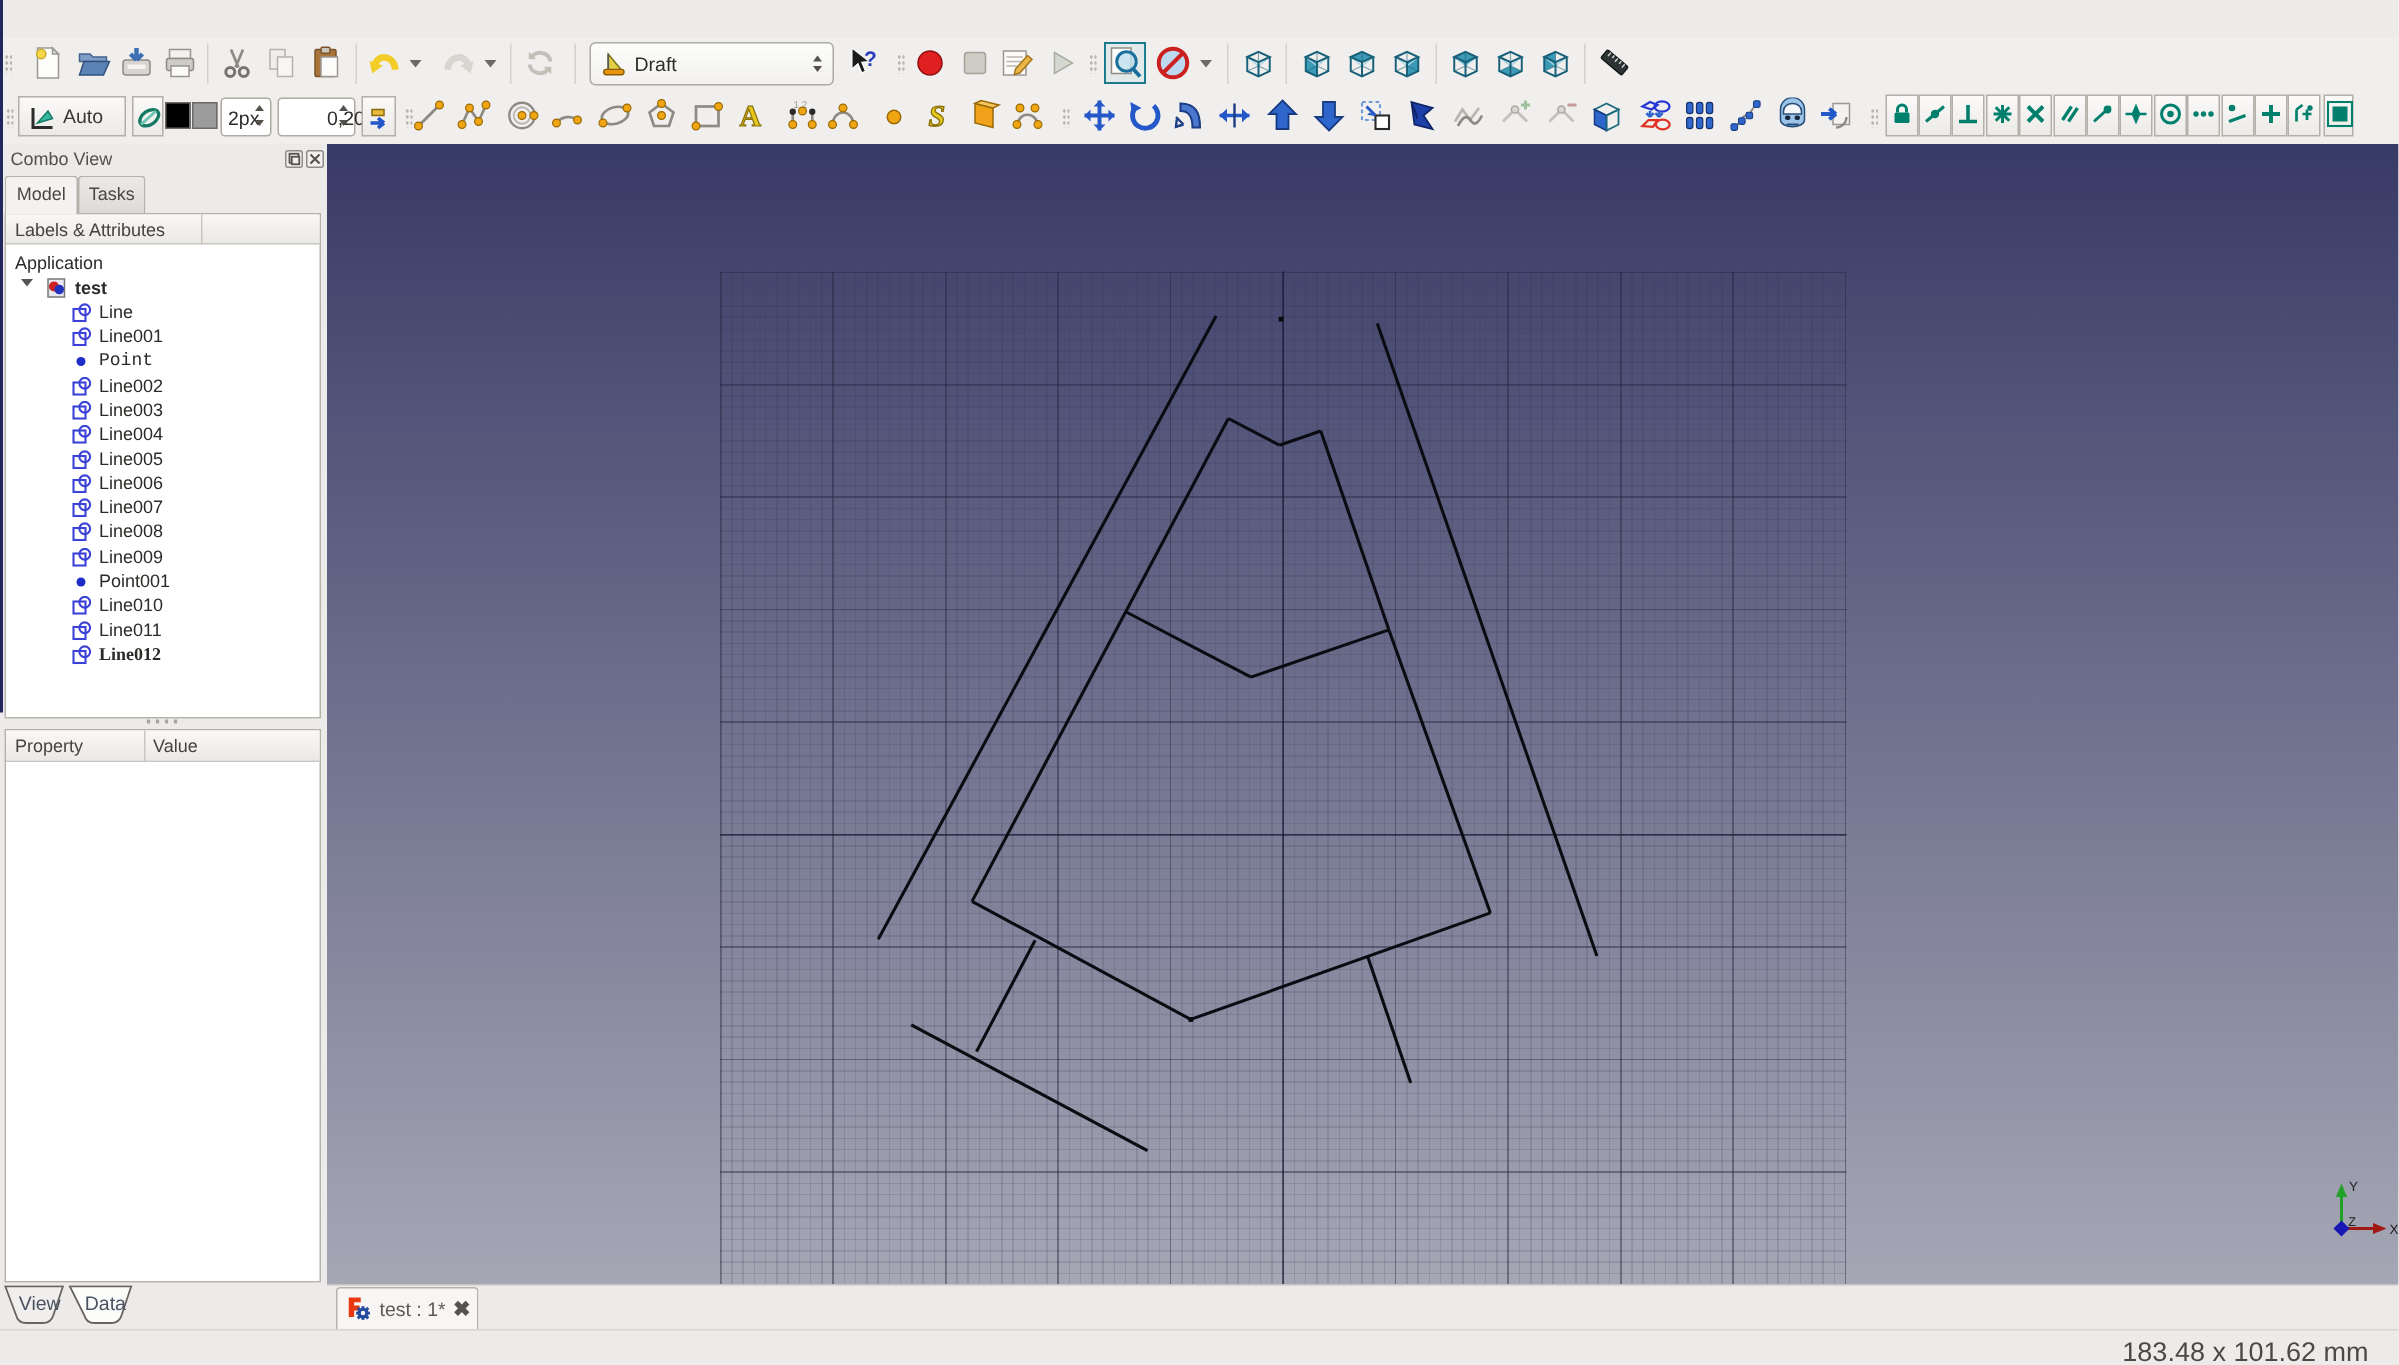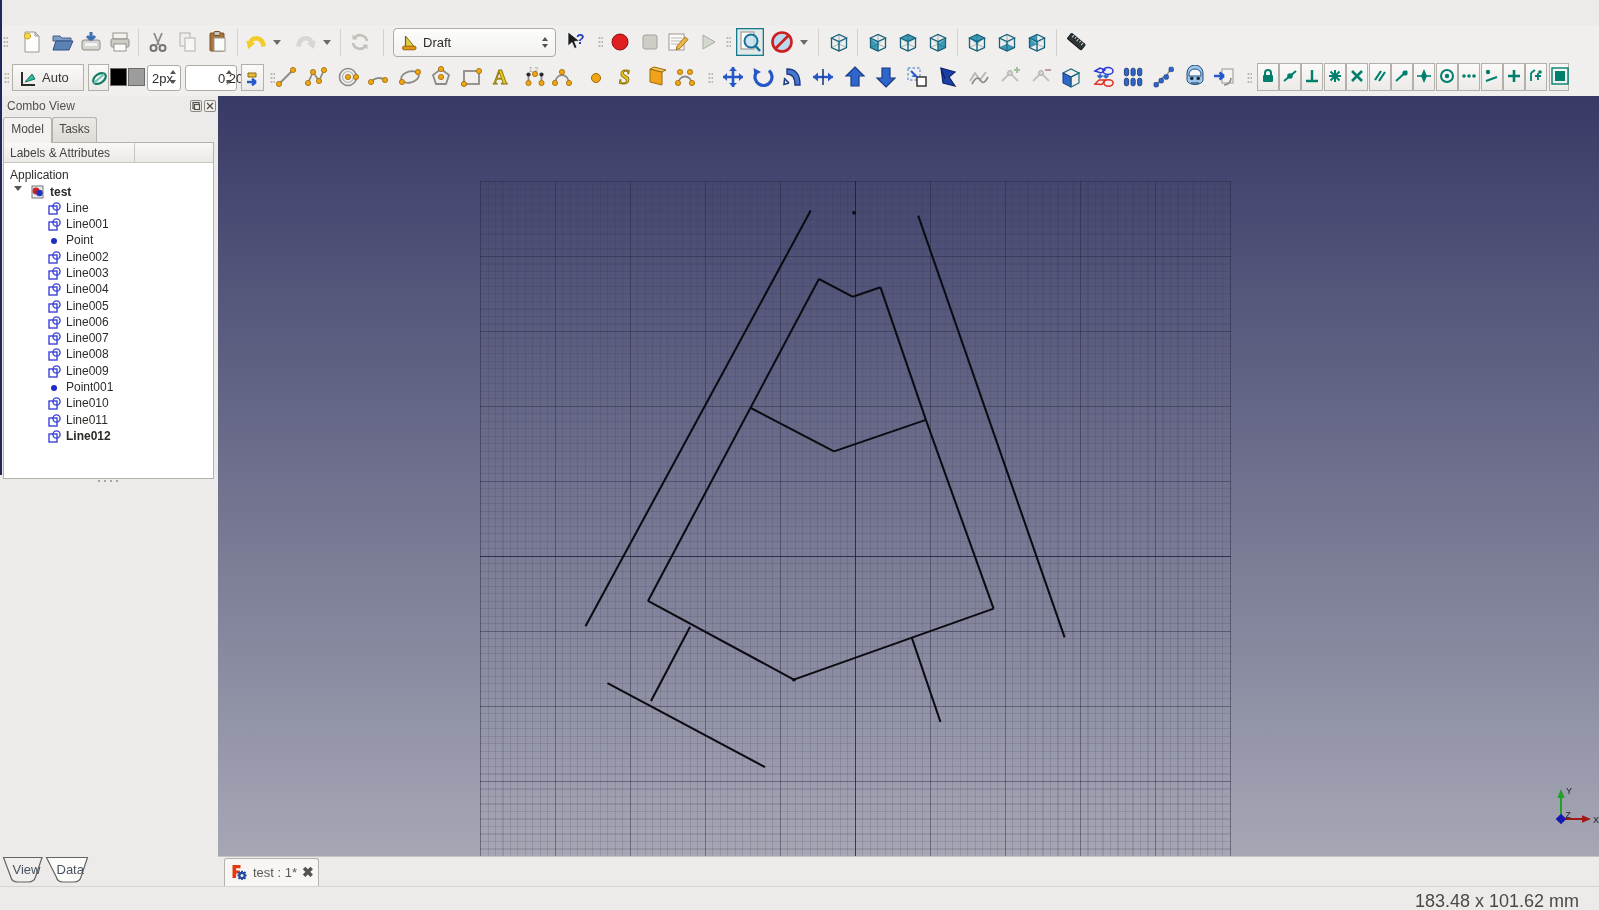--- a/index.html
+++ b/index.html
@@ -550,21 +550,21 @@
         </div>
       <div class="trow" style="top:73.1px;width:209px;">
           <span style="position:absolute;left:44px;top:1px;width:14px;height:13px;">
             <svg width="14" height="13" viewBox="0 0 14 13" style="position:absolute;left:0;top:1px;">
               <rect x="1" y="4" width="8" height="8" fill="none" stroke="#3c42d8" stroke-width="1.4"></rect>
               <circle cx="8.5" cy="4.5" r="3.6" fill="none" stroke="#3c42d8" stroke-width="1.4"></circle>
             </svg>
           </span>
           <span style="position:absolute;left:62px;top:1px;">Line001</span>
         </div>
-      <div class="trow" style="top:89.4px;width:209px;">
+      <div class="trow" style="top:89.4px;width:209px;font-family:Liberation Mono, monospace;">
           <span style="position:absolute;left:44px;top:1px;width:14px;height:13px;">
             <svg width="14" height="13" viewBox="0 0 14 13" style="position:absolute;left:0;top:1px;">
               <circle cx="6" cy="7" r="3" fill="#1e2cc8"></circle>
             </svg>
           </span>
           <span style="position:absolute;left:62px;top:1px;">Point</span>
         </div>
       <div class="trow" style="top:105.7px;width:209px;">
           <span style="position:absolute;left:44px;top:1px;width:14px;height:13px;">
             <svg width="14" height="13" viewBox="0 0 14 13" style="position:absolute;left:0;top:1px;">
@@ -656,31 +656,38 @@
         </div>
       <div class="trow" style="top:268.5px;width:209px;">
           <span style="position:absolute;left:44px;top:1px;width:14px;height:13px;">
             <svg width="14" height="13" viewBox="0 0 14 13" style="position:absolute;left:0;top:1px;">
               <rect x="1" y="4" width="8" height="8" fill="none" stroke="#3c42d8" stroke-width="1.4"></rect>
               <circle cx="8.5" cy="4.5" r="3.6" fill="none" stroke="#3c42d8" stroke-width="1.4"></circle>
             </svg>
           </span>
           <span style="position:absolute;left:62px;top:1px;">Line011</span>
         </div>
-      <div class="trow" style="top:284.8px;width:225px;">
+      <div class="trow" style="top:284.8px;width:225px;font-family:Liberation Serif, serif;">
           <span style="position:absolute;left:44px;top:1px;width:14px;height:13px;">
             <svg width="14" height="13" viewBox="0 0 14 13" style="position:absolute;left:0;top:1px;">
               <rect x="1" y="4" width="8" height="8" fill="none" stroke="#3c42d8" stroke-width="1.4"></rect>
               <circle cx="8.5" cy="4.5" r="3.6" fill="none" stroke="#3c42d8" stroke-width="1.4"></circle>
             </svg>
           </span>
           <span style="position:absolute;left:62px;top:1px;font-weight:bold;">Line012</span>
         </div>
     </div>
     <div style="position:absolute;left:96px;top:383px;width:26px;height:4px;background-image:radial-gradient(circle,#a8a5a0 1.2px,transparent 1.4px);background-size:6px 4px;"></div>
+    <div id="propbox">
+      <div id="prophdr">
+          <span style="position:absolute;left:6px;top:3px;">Property</span>
+          <span style="position:absolute;left:98px;top:3px;">Value</span>
+          <span class="hsep"></span>
+        </div>
+    </div>
     <svg style="position:absolute;left:0;top:761px;" width="110" height="28" viewBox="0 0 110 28">
       <path d="M3.5 0.5 L42 0.5 L35.5 20 Q34 25 28.5 25 L17.5 25 Q12 25 10.8 20 Z" fill="#f0efed" stroke="#67645f" stroke-width="1.2"></path>
       <path d="M46.5 0.5 L87.5 0.5 L81 20 Q79.5 25 74 25 L63 25 Q57.5 25 56.3 20 Z" fill="#fcfcfb" stroke="#67645f" stroke-width="1.2"></path>
       <text x="12.5" y="16.5" font-size="13" fill="#4b5261" font-family="Liberation Sans">View</text>
       <text x="56.5" y="16.5" font-size="13" fill="#4b5261" font-family="Liberation Sans">Data</text>
     </svg>
   </div>
 
   <div id="viewport">
     <div id="grid"></div>

